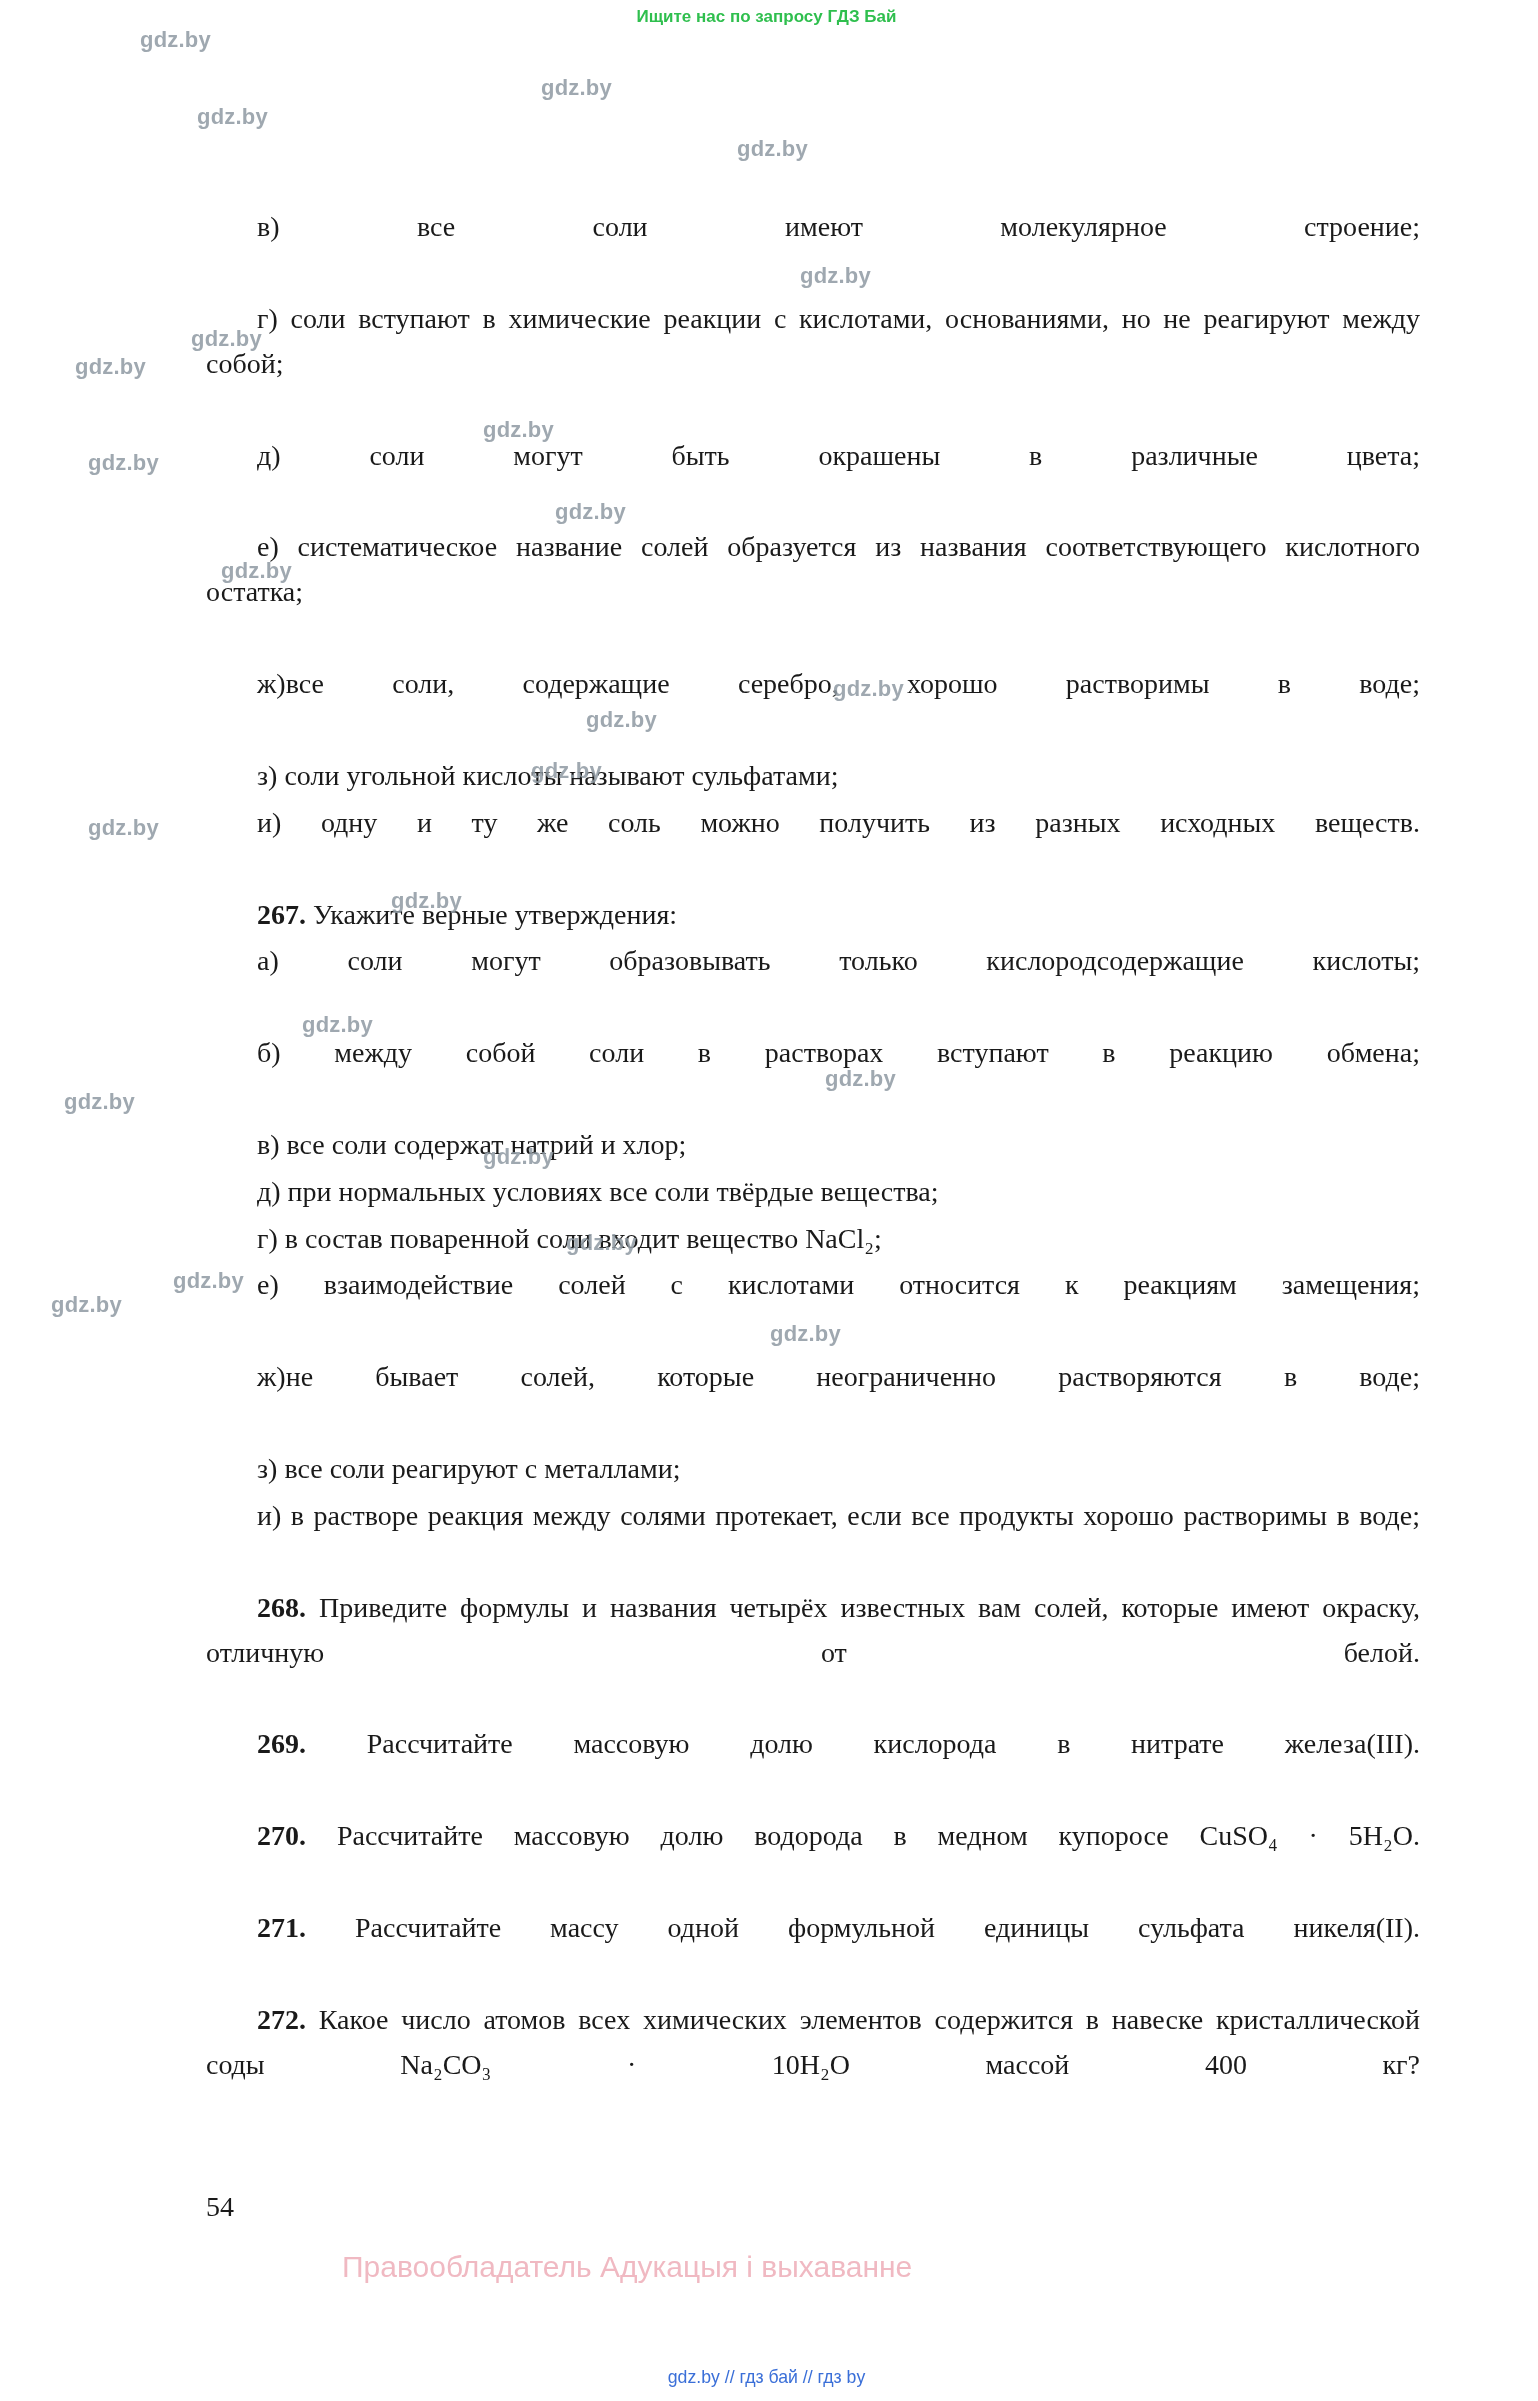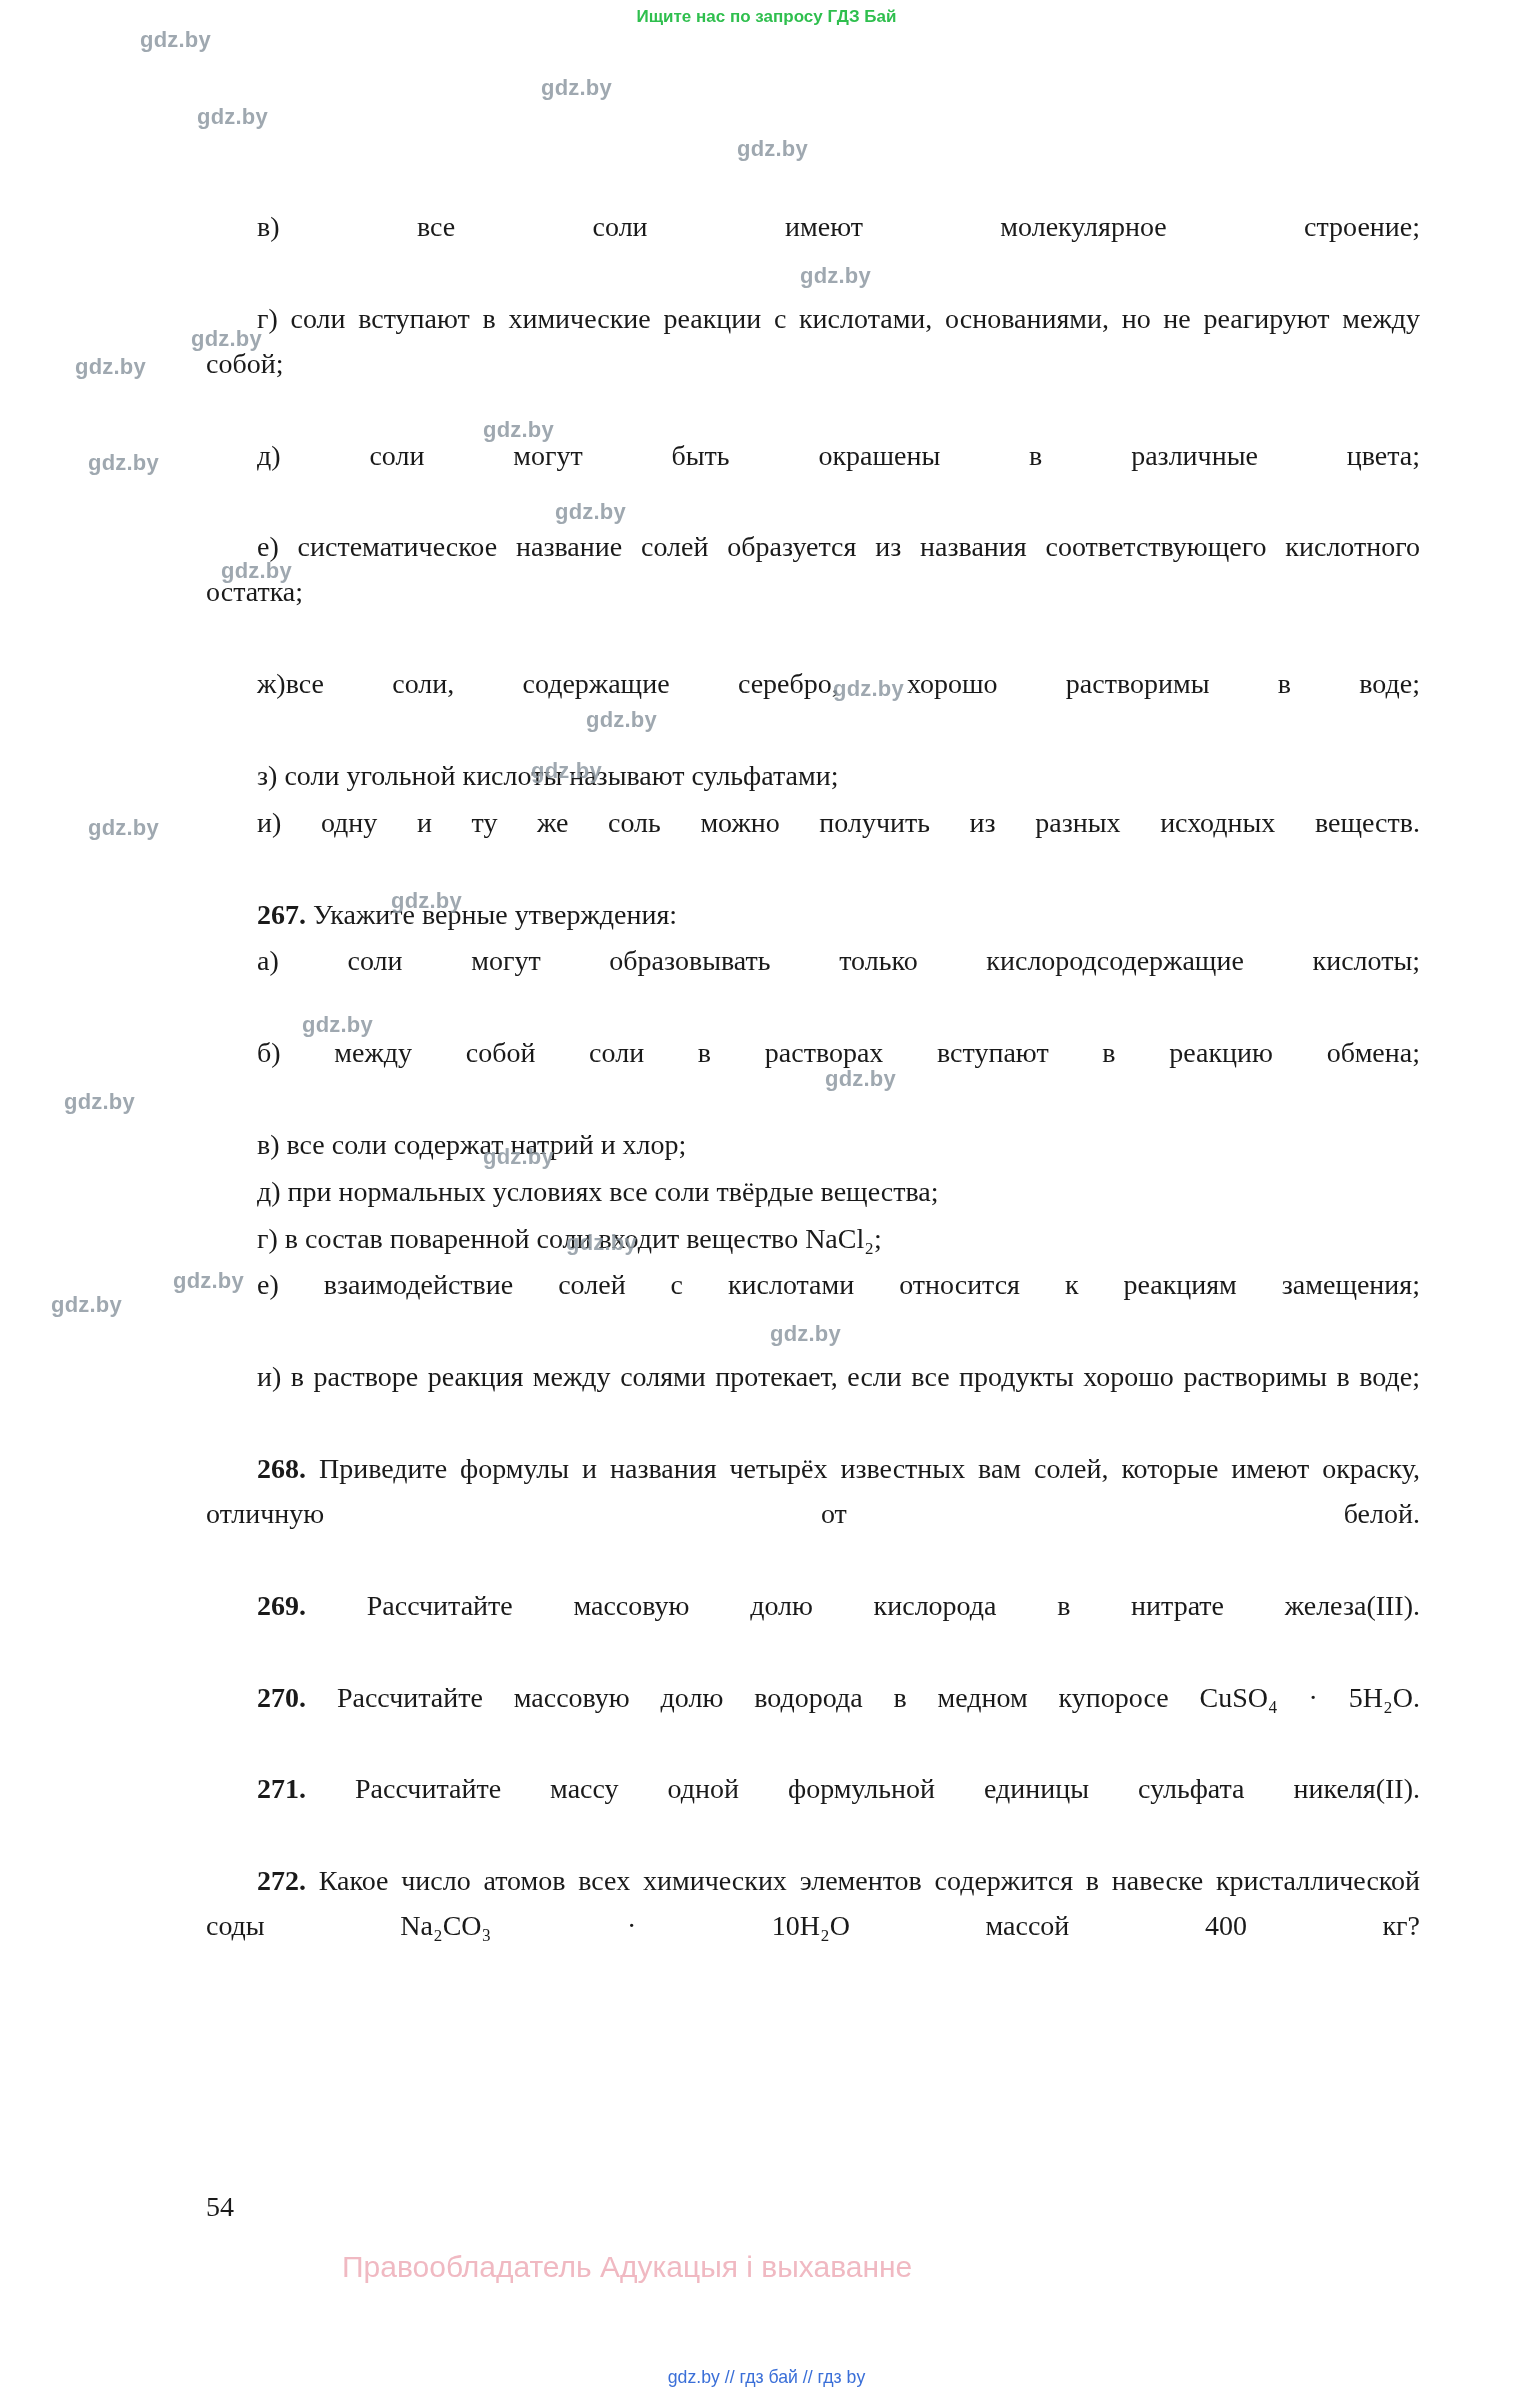--- a/index.html
+++ b/index.html
@@ -132,21 +132,23 @@
     <p class="para"><span class="indent"></span><span>б) между собой соли в растворах вступают в реакцию обмена;</span></p>
 
     <p class="para nojust"><span class="indent"></span><span>в) все соли содержат натрий и хлор;</span></p>
 
     <p class="para nojust"><span class="indent"></span><span>д) при нормальных условиях все соли твёрдые вещества;</span></p>
 
     <p class="para nojust"><span class="indent"></span><span>г) в состав поваренной соли входит вещество NaCl₂;</span></p>
 
     <p class="para"><span class="indent"></span><span>е) взаимодействие солей с кислотами относится к реакциям замещения;</span></p>
 
+    <p class="para"><span class="indent"></span><span>ж)не бывает солей, которые неограниченно растворяются в воде;</span></p>
 
+    <p class="para nojust"><span class="indent"></span><span>з) все соли реагируют с металлами;</span></p>
 
     <p class="para"><span class="indent"></span><span>и) в растворе реакция между солями протекает, если все продукты хорошо растворимы в воде;</span></p>
 
 
     <p class="para block-gap"><span class="indent"></span><span class="num">268.</span> <span>Приведите формулы и названия четырёх известных вам солей, которые имеют окраску, отличную от белой.</span></p>
 
     <p class="para block-gap"><span class="indent"></span><span class="num">269.</span> <span>Рассчитайте массовую долю кислорода в нитрате железа(III).</span></p>
 
     <p class="para block-gap"><span class="indent"></span><span class="num">270.</span> <span>Рассчитайте массовую долю водорода в медном купоросе CuSO₄ · 5H₂O.</span></p>
 

